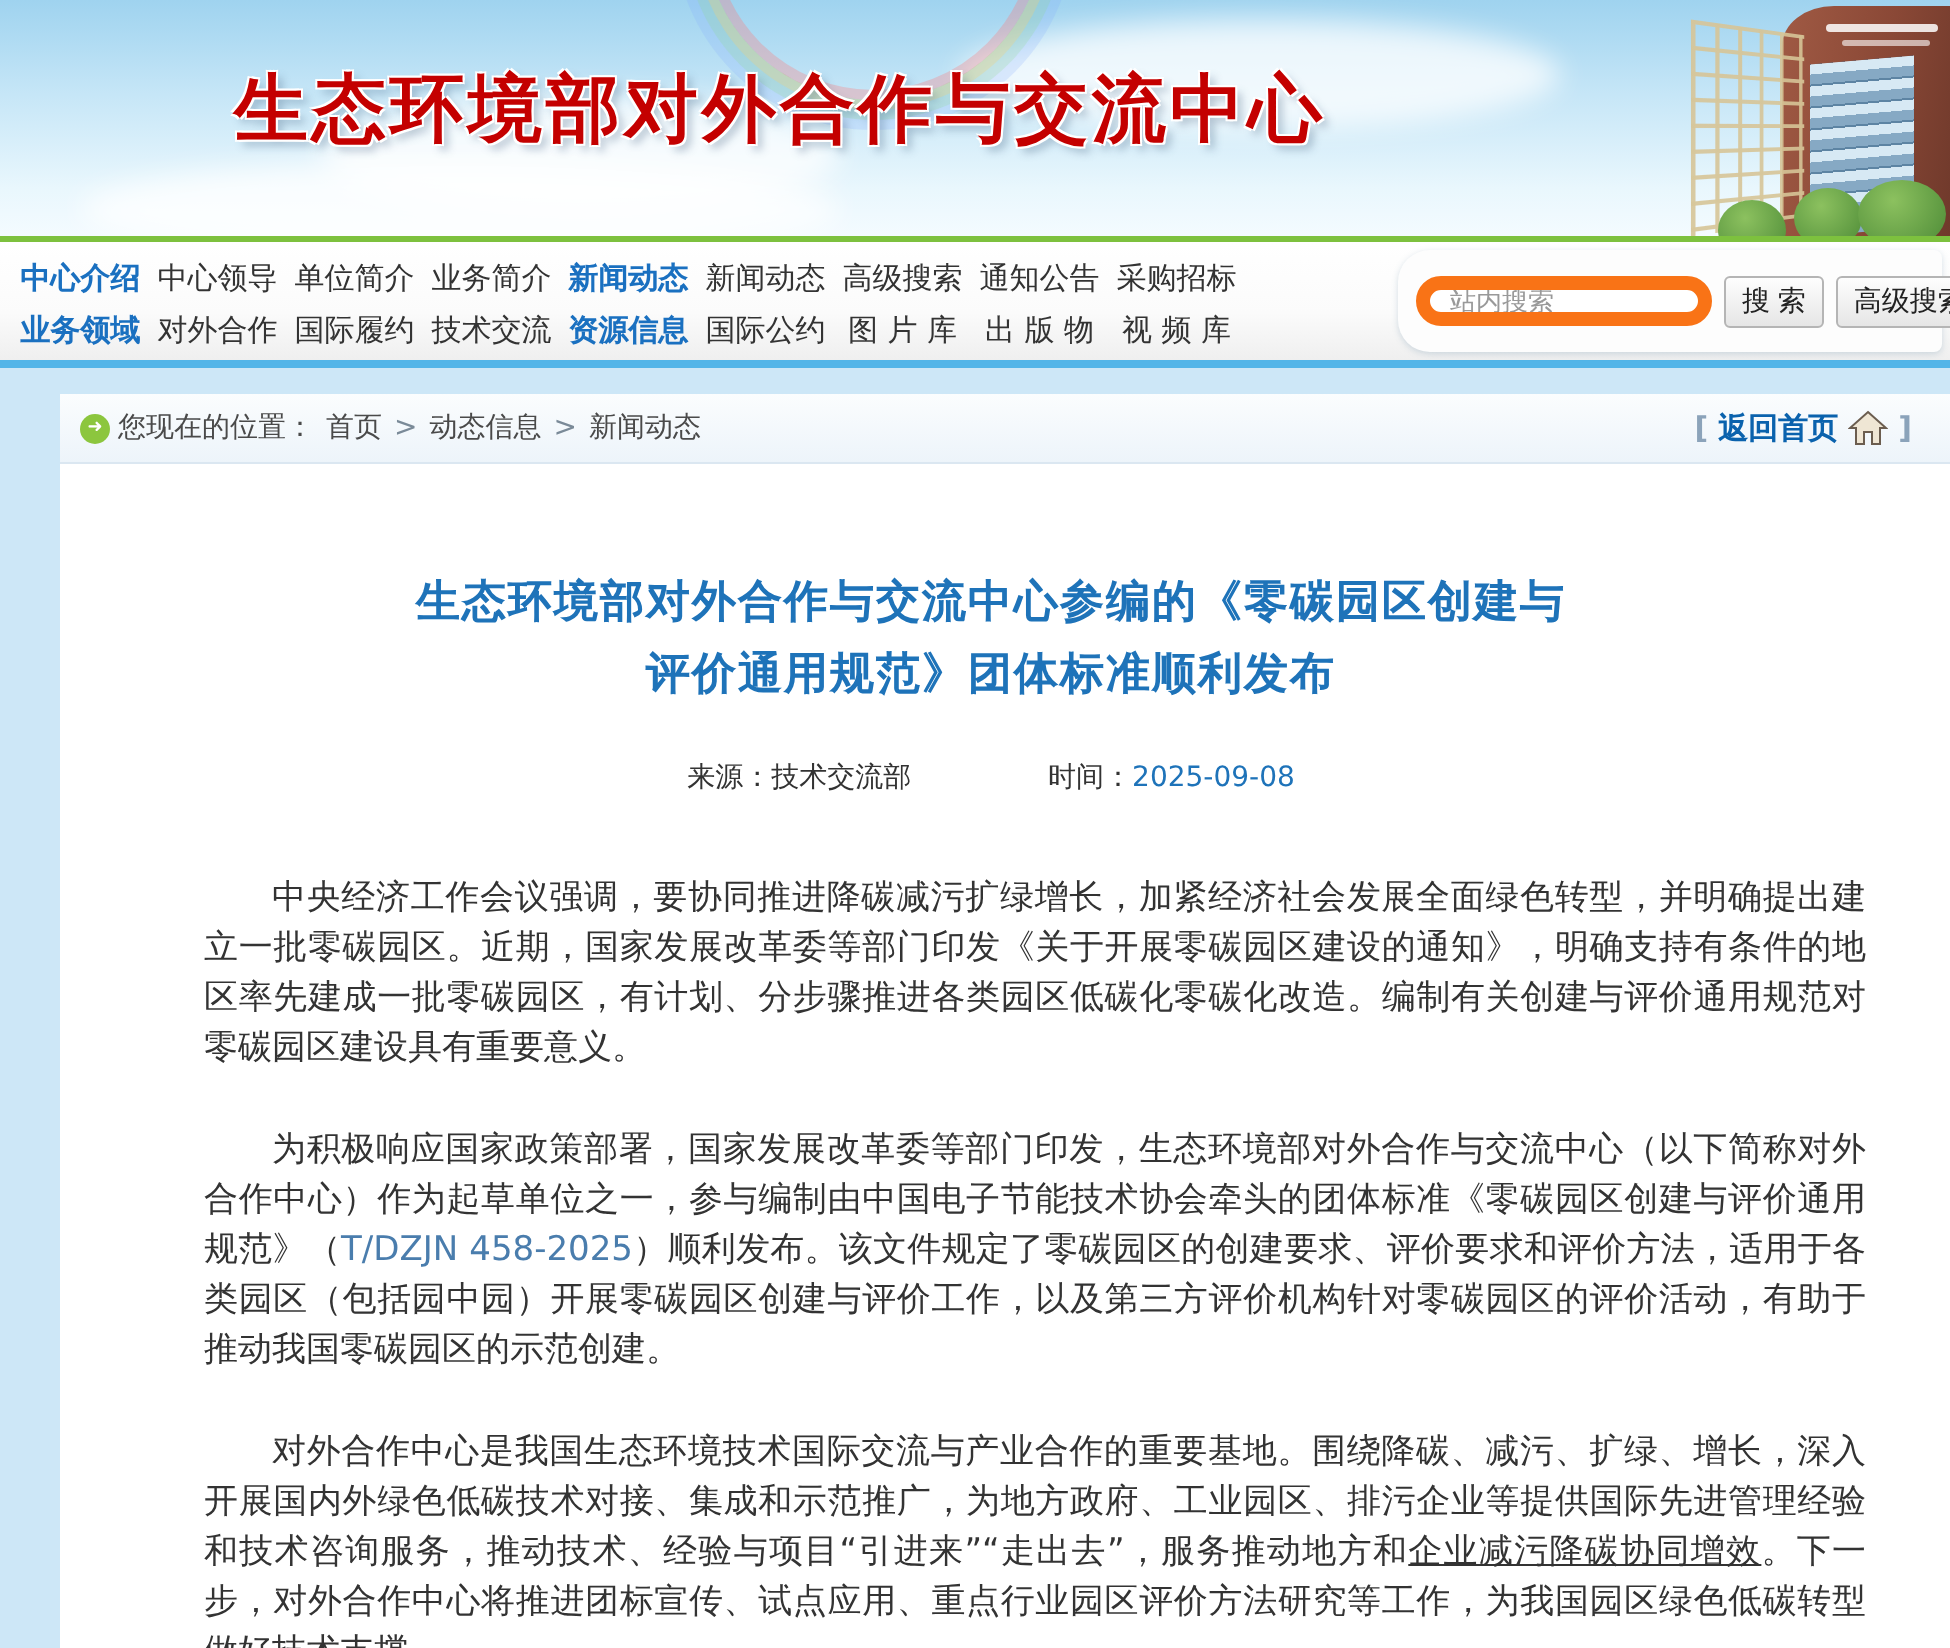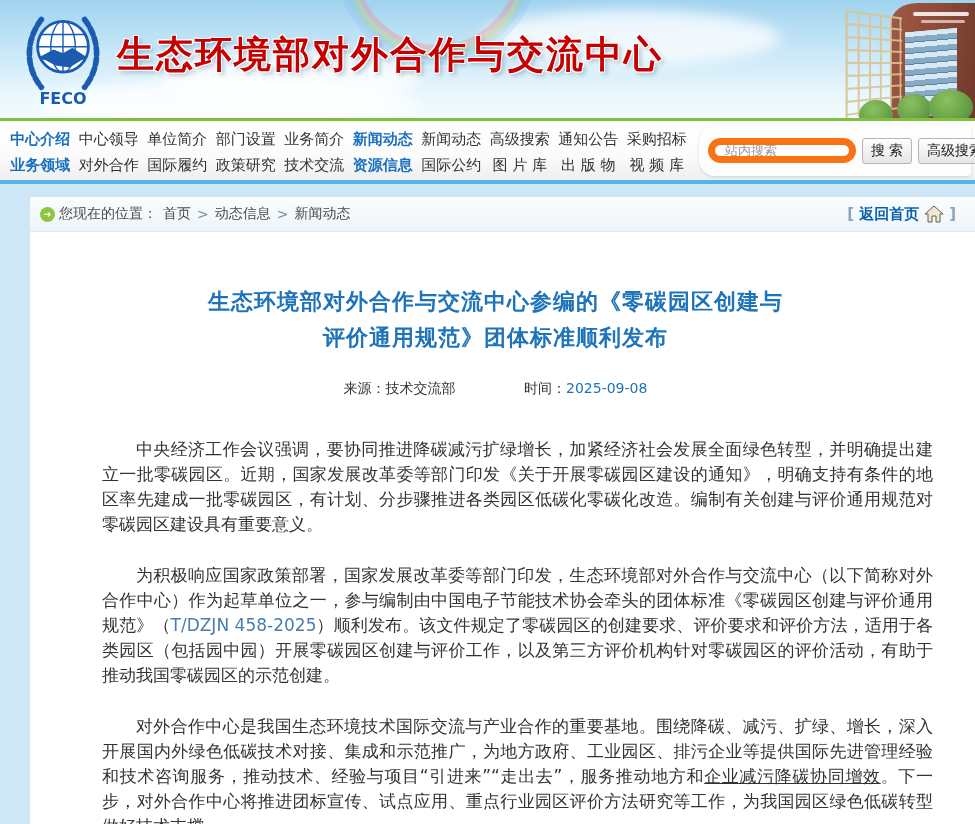--- a/index.html
+++ b/index.html
@@ -124,34 +124,20 @@
 <body>
 
 <div class="page">
 
   <header class="header">
     <div class="cloud c1"></div>
     <div class="cloud c2"></div>
     <div class="cloud c3"></div>
     <div class="rainbow"></div>
 
-    <div class="logo">
-      <svg class="emblem" viewBox="0 0 100 106" width="94" height="106">
-        <path d="M27,11 C10,33 10,62 27,83" fill="none" stroke="#1b5cb0" stroke-width="6" stroke-dasharray="7 4" stroke-linecap="round"></path>
-        <path d="M73,11 C90,33 90,62 73,83" fill="none" stroke="#1b5cb0" stroke-width="6" stroke-dasharray="7 4" stroke-linecap="round"></path>
-        <circle cx="50" cy="40" r="27" fill="#ffffff" stroke="#1b5cb0" stroke-width="3"></circle>
-        <ellipse cx="50" cy="40" rx="13" ry="27" fill="none" stroke="#1b5cb0" stroke-width="1.5"></ellipse>
-        <line x1="23" y1="40" x2="77" y2="40" stroke="#1b5cb0" stroke-width="1.5"></line>
-        <line x1="27" y1="27" x2="73" y2="27" stroke="#1b5cb0" stroke-width="1.5"></line>
-        <line x1="27" y1="53" x2="73" y2="53" stroke="#1b5cb0" stroke-width="1.5"></line>
-        <line x1="50" y1="13" x2="50" y2="67" stroke="#1b5cb0" stroke-width="1.5"></line>
-        <path d="M25,51 L40,43 L50,47 L60,41 L75,51 L57,62 L42,60 Z" fill="#1b5cb0"></path>
-        <text x="50" y="101" text-anchor="middle" font-size="17" font-weight="bold" fill="#1b5cb0">FECO</text>
-      </svg>
-    </div>
 
     <h1 class="site-title">生态环境部对外合作与交流中心</h1>
 
     <div class="building">
       <div class="bld-main"></div>
       <div class="bld-stripe"></div>
       <div class="bld-stripe2"></div>
       <div class="bld-win"></div>
       <div class="bld-tower"></div>
       <div class="tree t1"></div>
@@ -168,24 +154,20 @@
       </div>
       <div class="nav-col">
         <a class="nav-item" href="#">中心领导</a>
         <a class="nav-item" href="#">对外合作</a>
       </div>
       <div class="nav-col">
         <a class="nav-item" href="#">单位简介</a>
         <a class="nav-item" href="#">国际履约</a>
       </div>
       <div class="nav-col">
-        <a class="nav-item" href="#">部门设置</a>
-        <a class="nav-item" href="#">政策研究</a>
-      </div>
-      <div class="nav-col">
         <a class="nav-item" href="#">业务简介</a>
         <a class="nav-item" href="#">技术交流</a>
       </div>
       <div class="nav-col">
         <a class="nav-item cat" href="#">新闻动态</a>
         <a class="nav-item cat" href="#">资源信息</a>
       </div>
       <div class="nav-col">
         <a class="nav-item" href="#">新闻动态</a>
         <a class="nav-item" href="#">国际公约</a>

